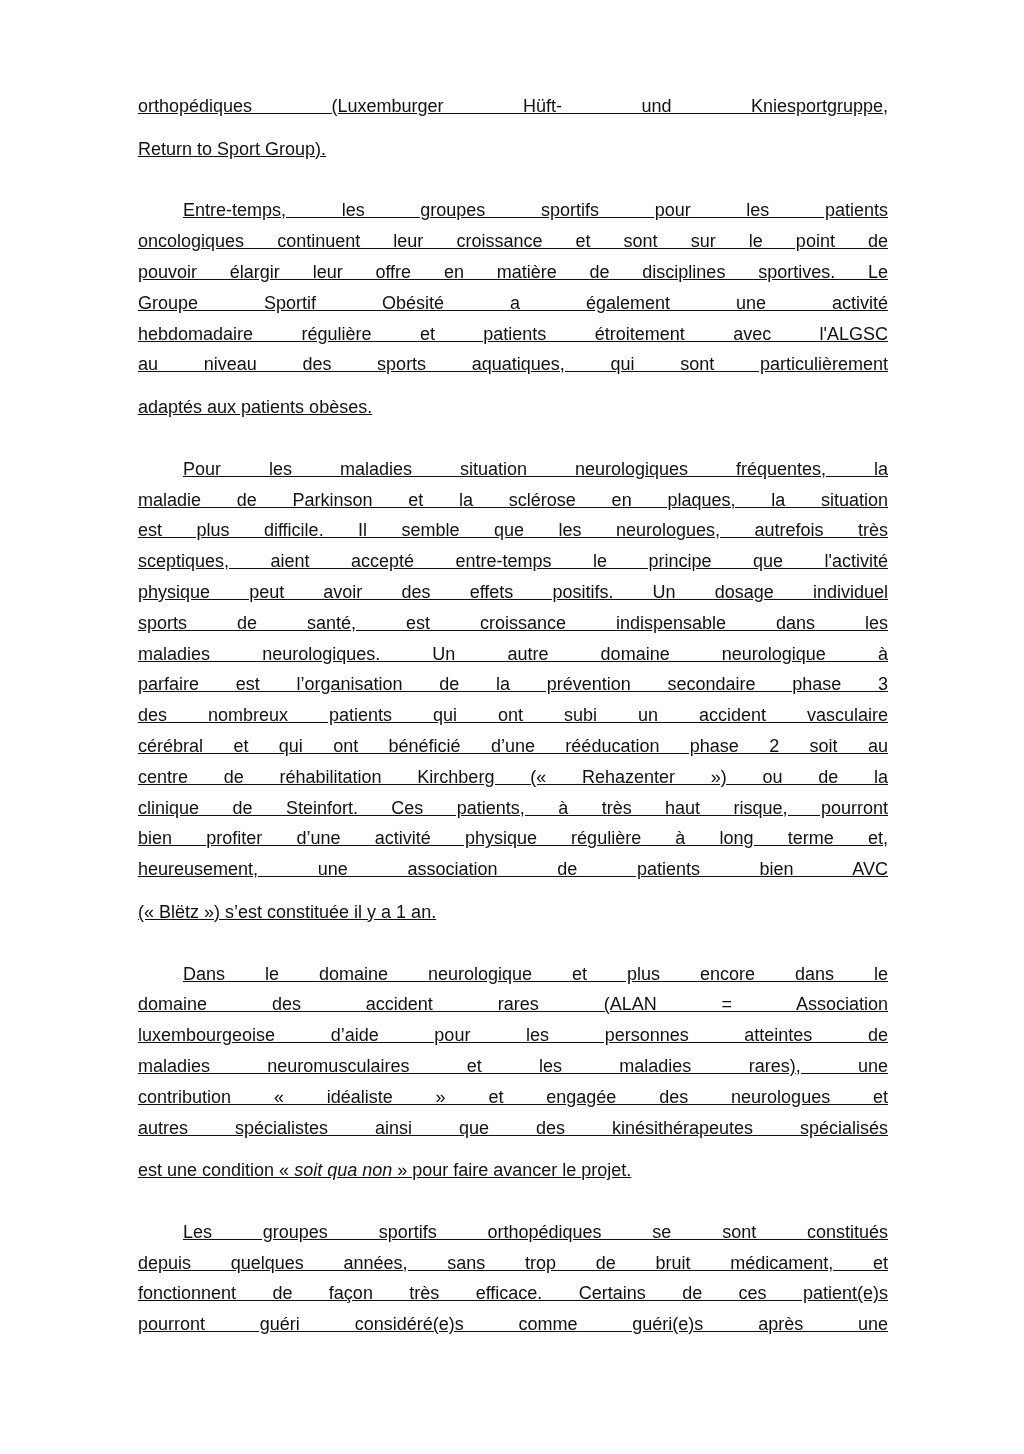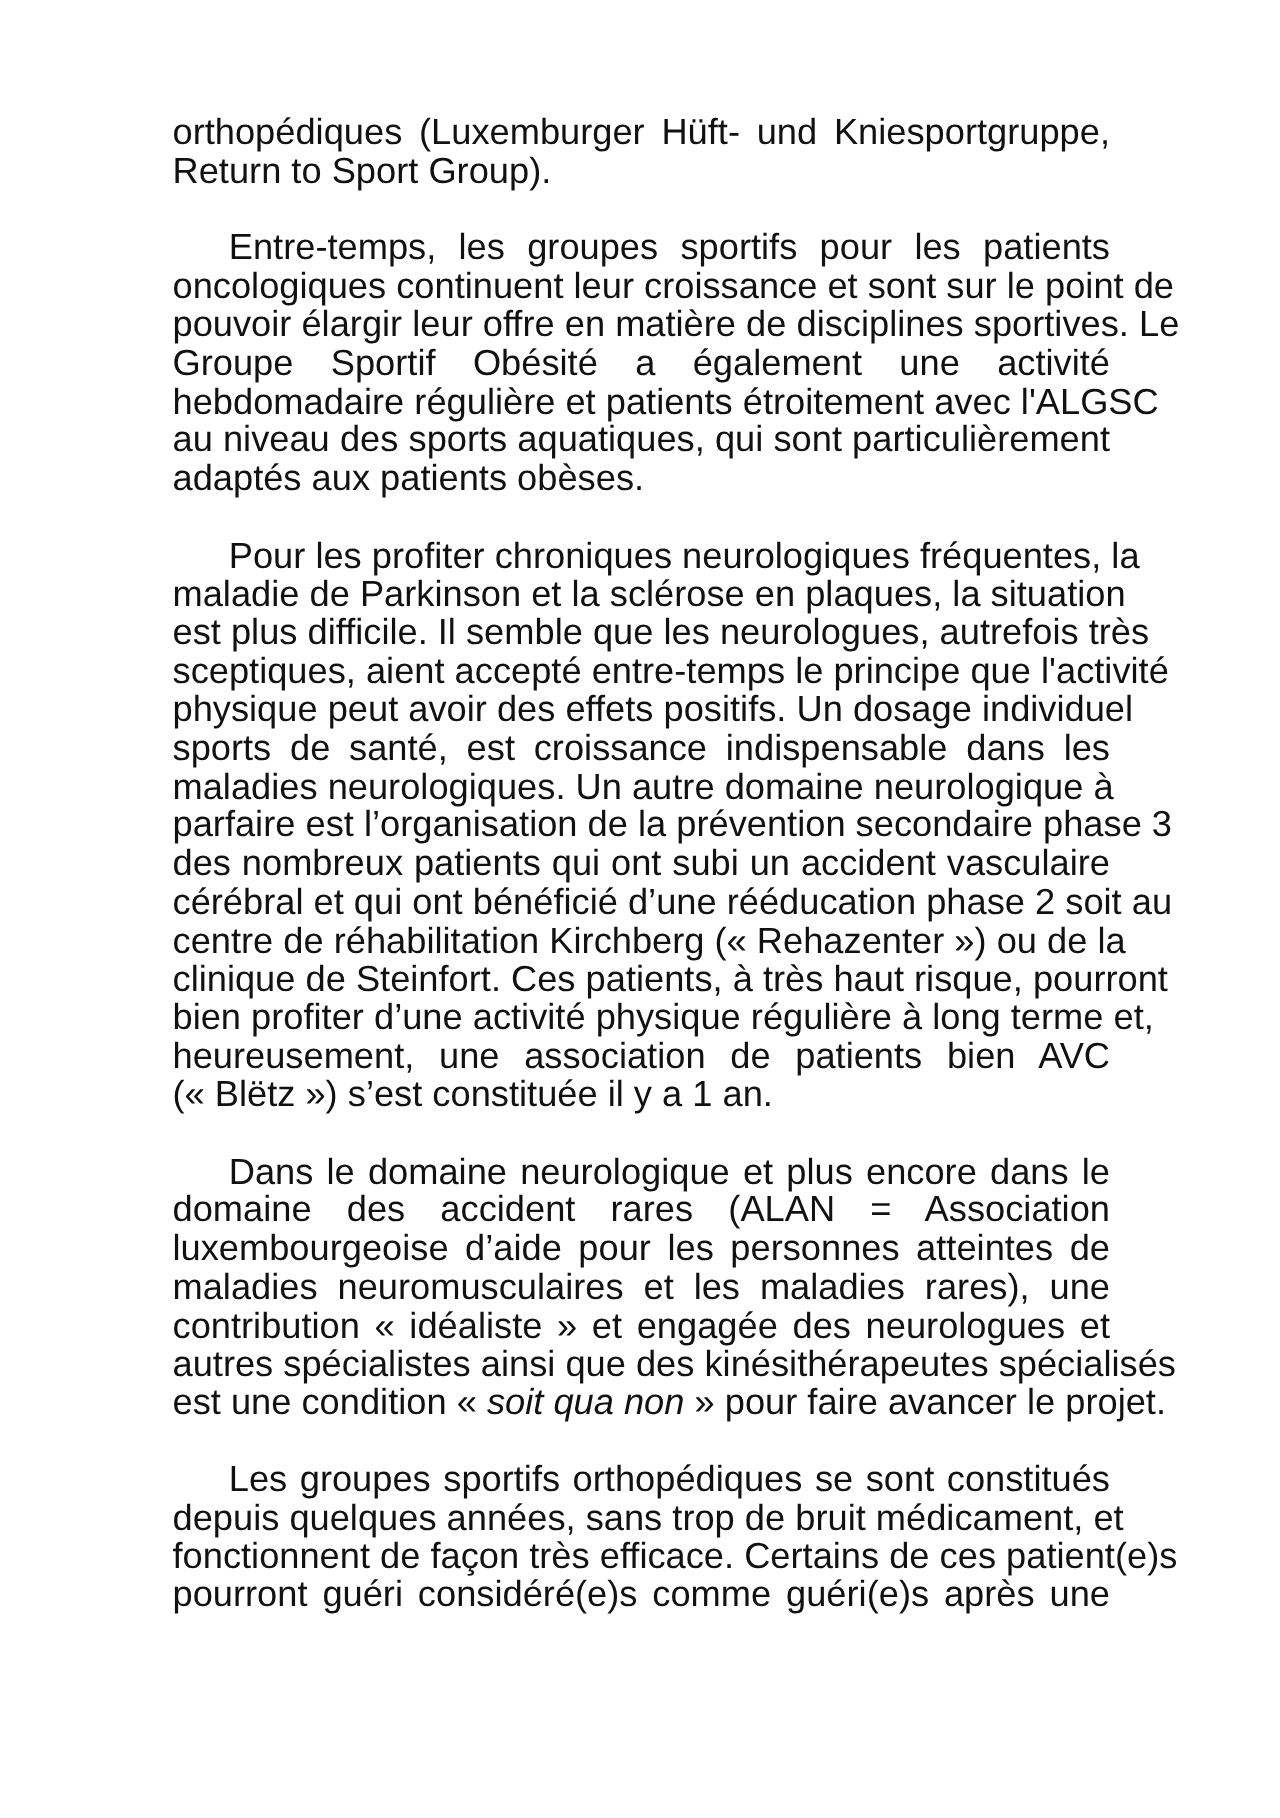--- a/index.html
+++ b/index.html
@@ -12,37 +12,39 @@
     height: 1454px;
     position: relative;
     overflow: hidden;
   }
   .page {
     position: absolute;
     left: 138px;
     top: 91px;
     width: 750px;
     font-family: "Liberation Sans", sans-serif;
-    font-size: 29px;
+    font-size: 18px;
     color: #111111;
     line-height: 30.8px;
+    text-decoration: underline;
   }
   .para {
     margin: 0 0 30.8px 0;
   }
   .line {
     display: block;
     white-space: nowrap;
     text-align: justify;
     text-align-last: justify;
     height: 30.8px;
     overflow: visible;
   }
   .line.last {
     text-align-last: left;
+    margin-top: 12px;
   }
   .line.indent {
     padding-left: 45px;
   }
   .it {
     font-style: italic;
   }
 </style>
 </head>
 <body>
@@ -58,21 +60,21 @@
     <span class="line indent">Entre-temps, les groupes sportifs pour les patients</span>
     <span class="line">oncologiques continuent leur croissance et sont sur le point de</span>
     <span class="line">pouvoir élargir leur offre en matière de disciplines sportives. Le</span>
     <span class="line">Groupe Sportif Obésité a également une activité</span>
     <span class="line">hebdomadaire régulière et patients étroitement avec l'ALGSC</span>
     <span class="line">au niveau des sports aquatiques, qui sont particulièrement</span>
     <span class="line last">adaptés aux patients obèses.</span>
   </p>
 
   <p class="para">
-    <span class="line indent">Pour les profiter chroniques neurologiques fréquentes, la</span>
+    <span class="line indent">Pour les maladies situation neurologiques fréquentes, la</span>
     <span class="line">maladie de Parkinson et la sclérose en plaques, la situation</span>
     <span class="line">est plus difficile. Il semble que les neurologues, autrefois très</span>
     <span class="line">sceptiques, aient accepté entre-temps le principe que l'activité</span>
     <span class="line">physique peut avoir des effets positifs. Un dosage individuel</span>
     <span class="line">sports de santé, est croissance indispensable dans les</span>
     <span class="line">maladies neurologiques. Un autre domaine neurologique à</span>
     <span class="line">parfaire est l’organisation de la prévention secondaire phase 3</span>
     <span class="line">des nombreux patients qui ont subi un accident vasculaire</span>
     <span class="line">cérébral et qui ont bénéficié d’une rééducation phase 2 soit au</span>
     <span class="line">centre de réhabilitation Kirchberg (« Rehazenter ») ou de la</span>

